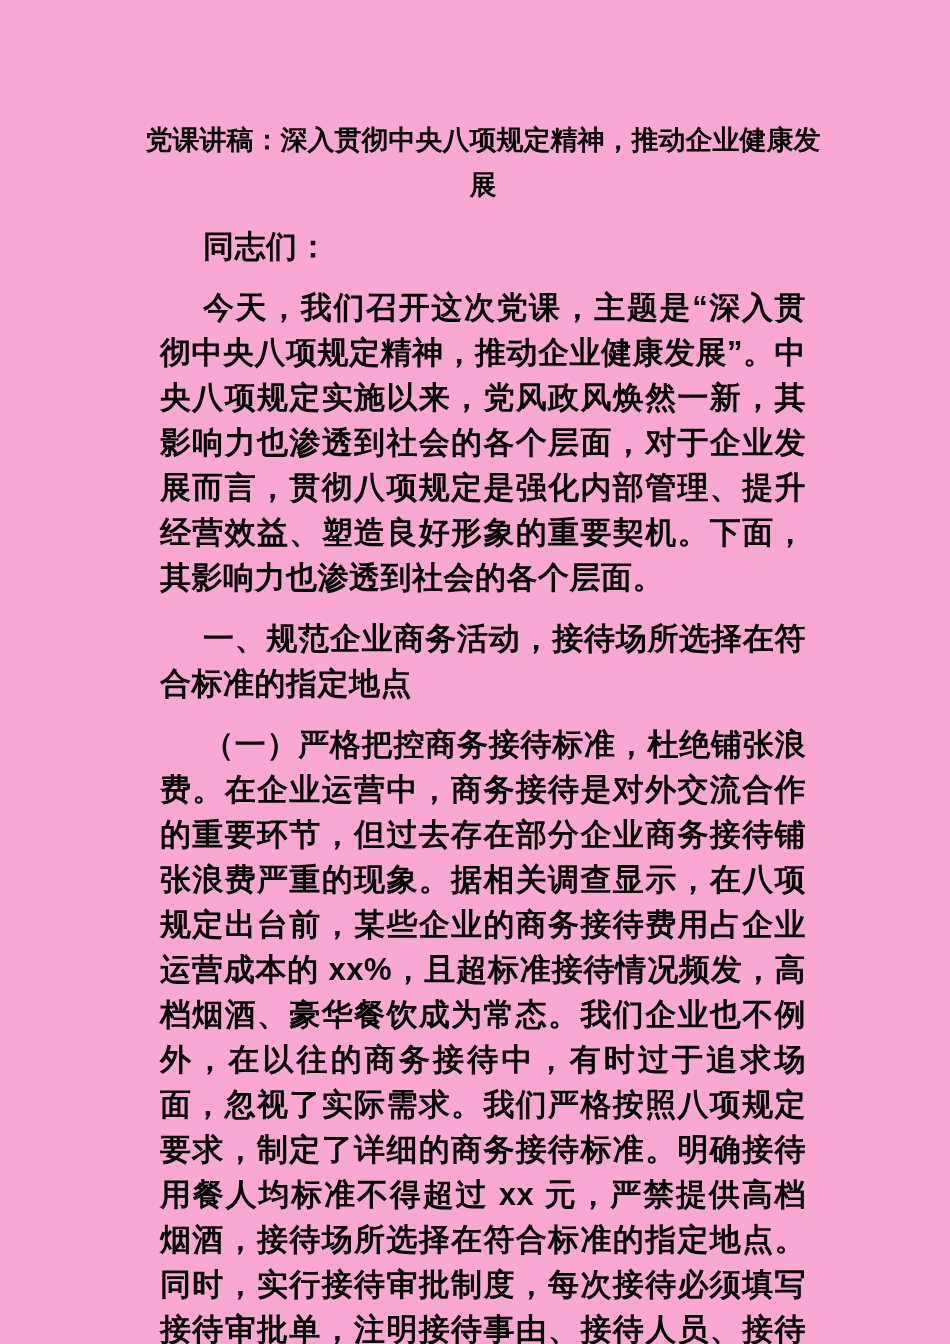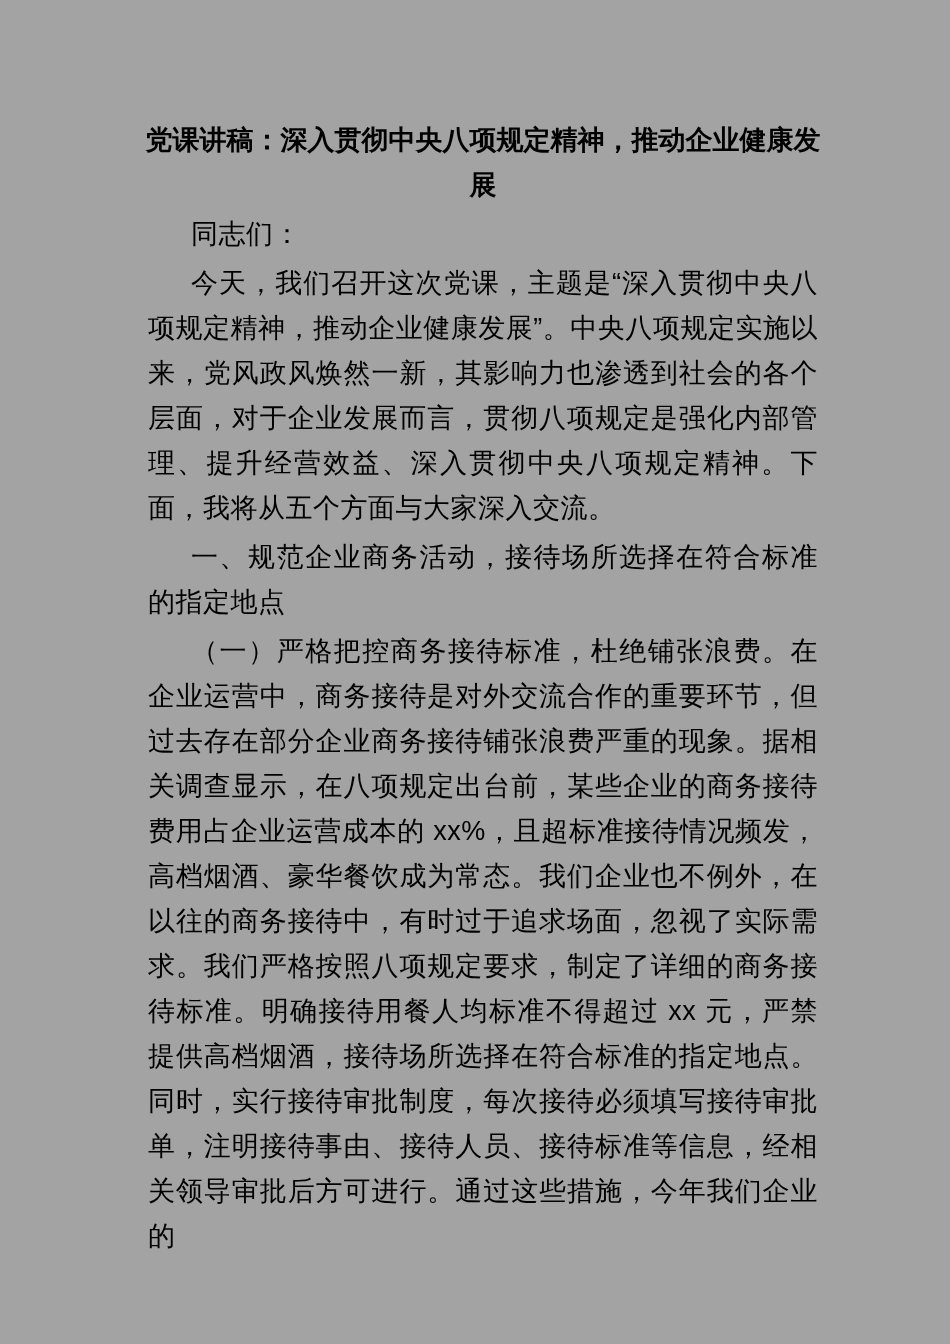--- a/index.html
+++ b/index.html
@@ -4,55 +4,55 @@
 <style>
   html, body {
     margin: 0;
     padding: 0;
     background: #ffffff;
   }
   .page {
     position: relative;
     width: 950px;
     height: 1344px;
-    background: #a3a3a3;
+    background: #f9a8d4;
     color: #000000;
     font-family: "Liberation Sans", sans-serif;
     overflow: hidden;
   }
   .content {
     position: absolute;
     left: 144px;
     top: 118px;
     width: 678px;
   }
   .doc-title {
     font-size: 27px;
     font-weight: 700;
     line-height: 45px;
     text-align: center;
     margin: 0;
   }
   .body-para {
-    font-size: 27px;
-    font-weight: 400;
+    font-size: 31px;
+    font-weight: 700;
     line-height: 45px;
     text-align: justify;
     text-indent: 43px;
-    margin: 4px;
+    margin: 16px;
     letter-spacing: 0.5px;
   }
 </style>
 </head>
 <body>
 
 <div class="page">
   <div class="content">
     <div class="doc-title">
       <div>党课讲稿：深入贯彻中央八项规定精神，推动企业健康发</div>
       <div>展</div>
     </div>
     <p class="body-para">同志们：</p>
-    <p class="body-para">今天，我们召开这次党课，主题是“深入贯彻中央八项规定精神，推动企业健康发展”。中央八项规定实施以来，党风政风焕然一新，其影响力也渗透到社会的各个层面，对于企业发展而言，贯彻八项规定是强化内部管理、提升经营效益、深入贯彻中央八项规定精神。下面，我将从五个方面与大家深入交流。</p>
+    <p class="body-para">今天，我们召开这次党课，主题是“深入贯彻中央八项规定精神，推动企业健康发展”。中央八项规定实施以来，党风政风焕然一新，其影响力也渗透到社会的各个层面，对于企业发展而言，贯彻八项规定是强化内部管理、提升经营效益、塑造良好形象的重要契机。下面，其影响力也渗透到社会的各个层面。</p>
     <p class="body-para">一、规范企业商务活动，接待场所选择在符合标准的指定地点</p>
     <p class="body-para">（一）严格把控商务接待标准，杜绝铺张浪费。在企业运营中，商务接待是对外交流合作的重要环节，但过去存在部分企业商务接待铺张浪费严重的现象。据相关调查显示，在八项规定出台前，某些企业的商务接待费用占企业运营成本的 xx%，且超标准接待情况频发，高档烟酒、豪华餐饮成为常态。我们企业也不例外，在以往的商务接待中，有时过于追求场面，忽视了实际需求。我们严格按照八项规定要求，制定了详细的商务接待标准。明确接待用餐人均标准不得超过 xx 元，严禁提供高档烟酒，接待场所选择在符合标准的指定地点。同时，实行接待审批制度，每次接待必须填写接待审批单，注明接待事由、接待人员、接待标准等信息，经相关领导审批后方可进行。通过这些措施，今年我们企业的</p>
   </div>
 </div>
 
 </body></html>

